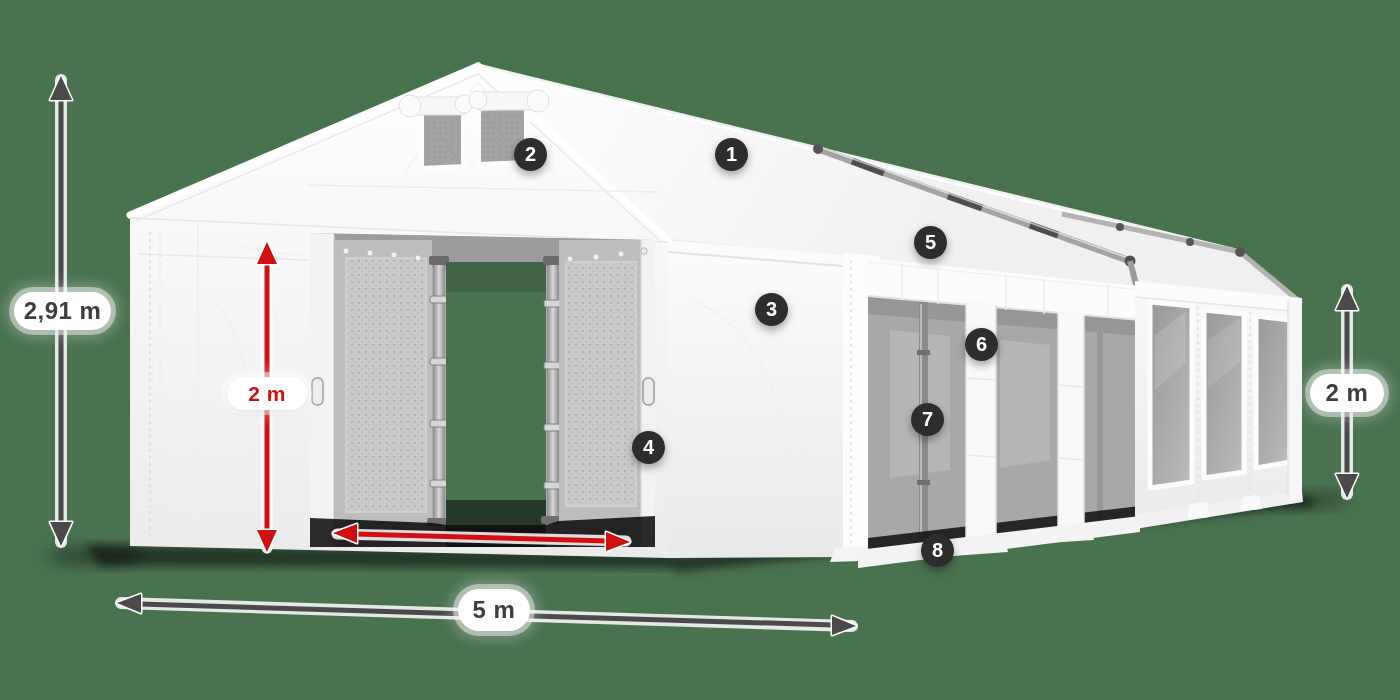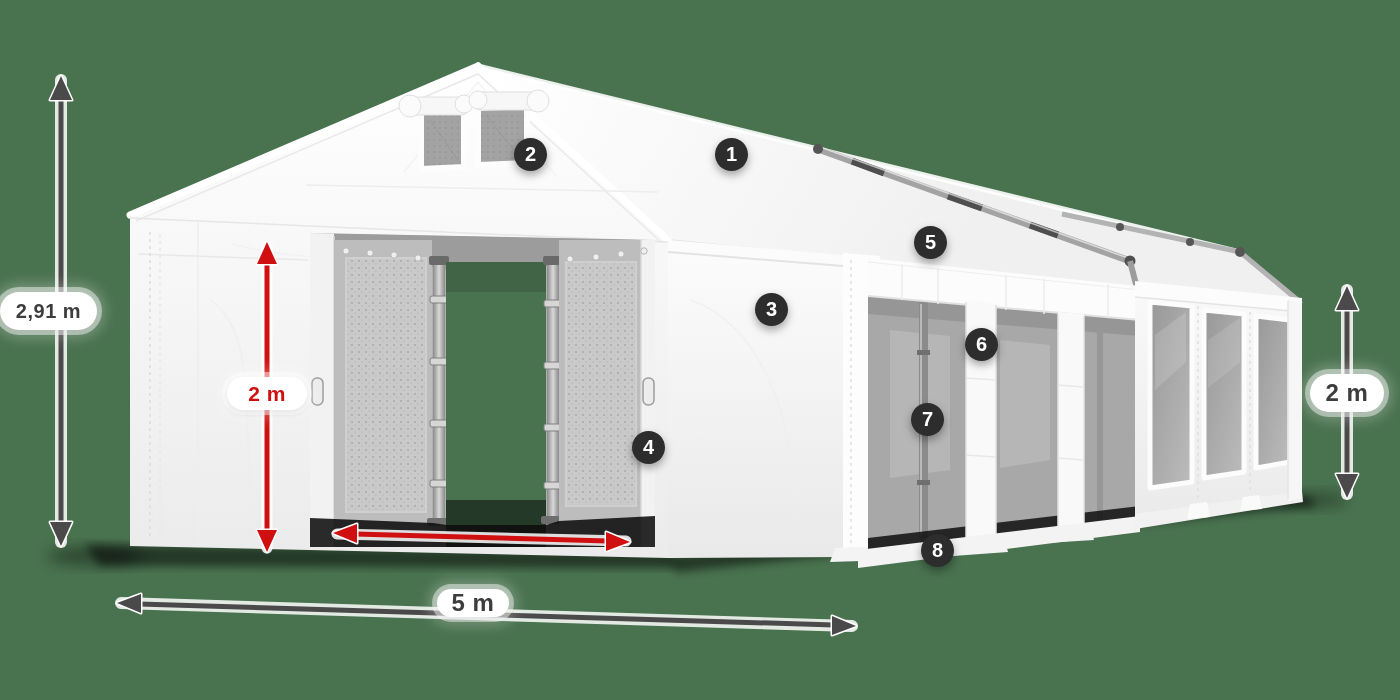--- a/index.html
+++ b/index.html
@@ -324,23 +324,23 @@
   </g>
 
   <g>
     <line x1="1347" y1="290" x2="1347" y2="494" stroke="#ffffff" stroke-width="12" opacity="0.85" stroke-linecap="round"></line>
     <line x1="1347" y1="308" x2="1347" y2="478" stroke="#4a4a4a" stroke-width="5"></line>
     <polygon points="1347,286 1336,310 1358,310" fill="#4a4a4a" stroke="#ffffff" stroke-width="3" paint-order="stroke" stroke-linejoin="round"></polygon>
     <polygon points="1347,498 1336,474 1358,474" fill="#4a4a4a" stroke="#ffffff" stroke-width="3" paint-order="stroke" stroke-linejoin="round"></polygon>
   </g>
 </svg>
 
-  <div class="pill dark" style="left:0;top:292px;width:97px;height:38px;font-size:20px">2,91 m</div>
+  <div class="pill dark" style="left:14px;top:292px;width:97px;height:38px;font-size:24px">2,91 m</div>
   <div class="pill red" style="left:227px;top:377px;width:80px;height:33px;font-size:21px">2 m</div>
-  <div class="pill dark" style="left:437px;top:589px;width:72px;height:28px;font-size:24px">5 m</div>
+  <div class="pill dark" style="left:458px;top:589px;width:72px;height:42px;font-size:24px">5 m</div>
   <div class="pill dark" style="left:1310px;top:374px;width:74px;height:38px;font-size:24px">2 m</div>
 
   <div class="badge" style="left:715px;top:138px">1</div>
   <div class="badge" style="left:514px;top:138px">2</div>
   <div class="badge" style="left:755px;top:293px">3</div>
   <div class="badge" style="left:632px;top:431px">4</div>
   <div class="badge" style="left:914px;top:226px">5</div>
   <div class="badge" style="left:965px;top:328px">6</div>
   <div class="badge" style="left:911px;top:403px">7</div>
   <div class="badge" style="left:921px;top:534px">8</div>

